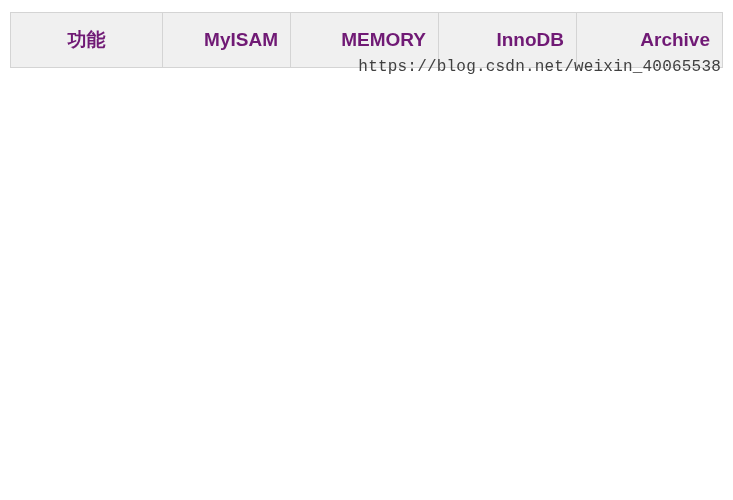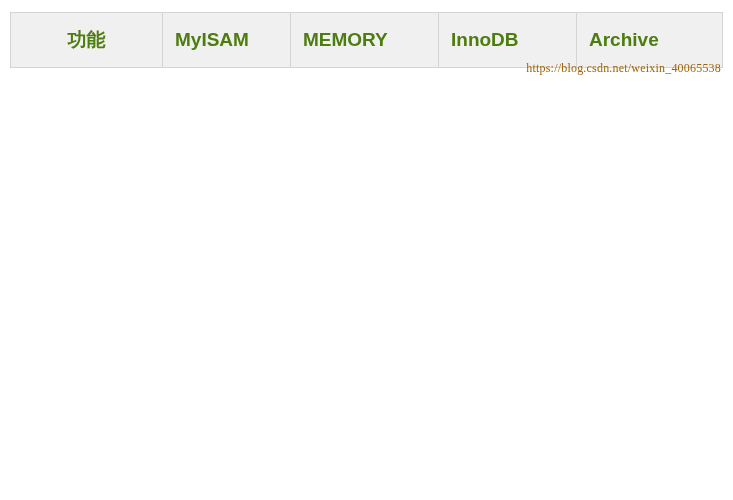--- a/index.html
+++ b/index.html
@@ -15,45 +15,45 @@
       position: relative;
     }
     table {
       border-collapse: collapse;
       width: 712px;
       table-layout: fixed;
     }
     th, td {
       border: 1px solid #d4d4d4;
       padding: 14px 12px;
-      text-align: left;
+      text-align: right;
       font-size: 19px;
       color: #4a4a4a;
       vertical-align: middle;
     }
     thead th {
       background: #f0f0f0;
       font-weight: bold;
-      color: #4d7c0f;
+      color: #701a75;
     }
     thead th:first-child {
       text-align: center;
     }
     col.c0 { width: 152px; }
     col.c1 { width: 128px; }
     col.c2 { width: 148px; }
     col.c3 { width: 138px; }
     col.c4 { width: 146px; }
     .watermark {
       position: absolute;
       right: 12px;
       bottom: 4px;
-      font-size: 12px;
-      color: #a16207;
-      font-family: Liberation Serif, serif;
+      font-size: 16px;
+      color: #404040;
+      font-family: Liberation Mono, monospace;
       letter-spacing: 0.2px;
     }
   </style>
 </head>
 <body>
 
 <table>
   <colgroup>
     <col class="c0">
       <col class="c1">

